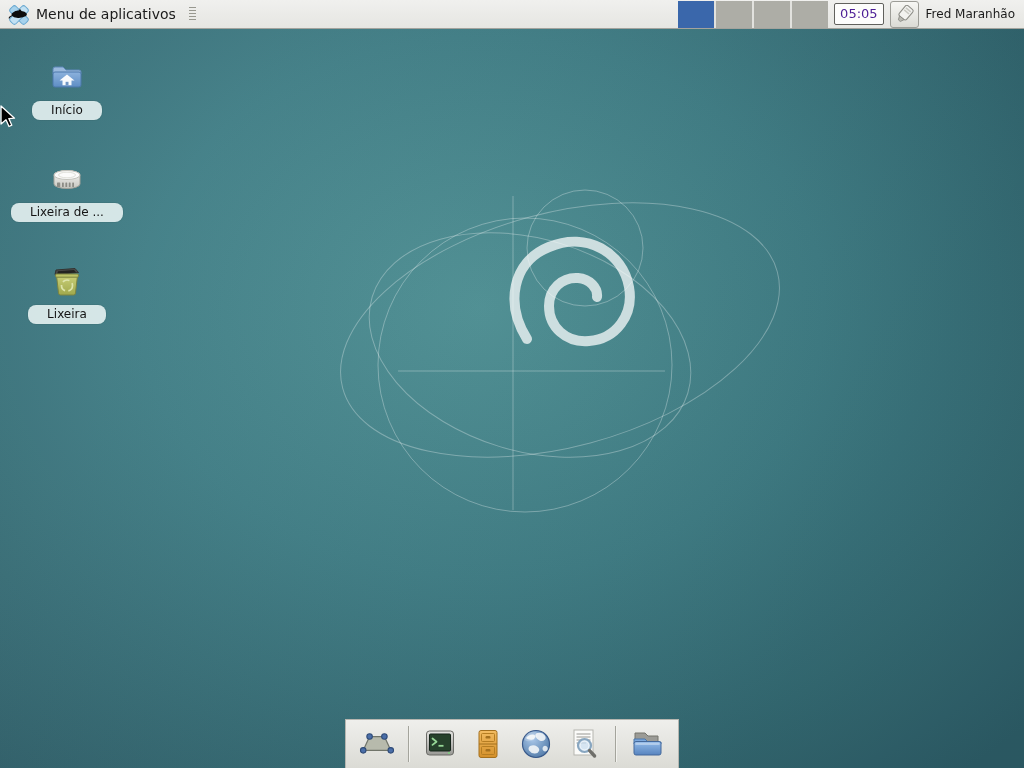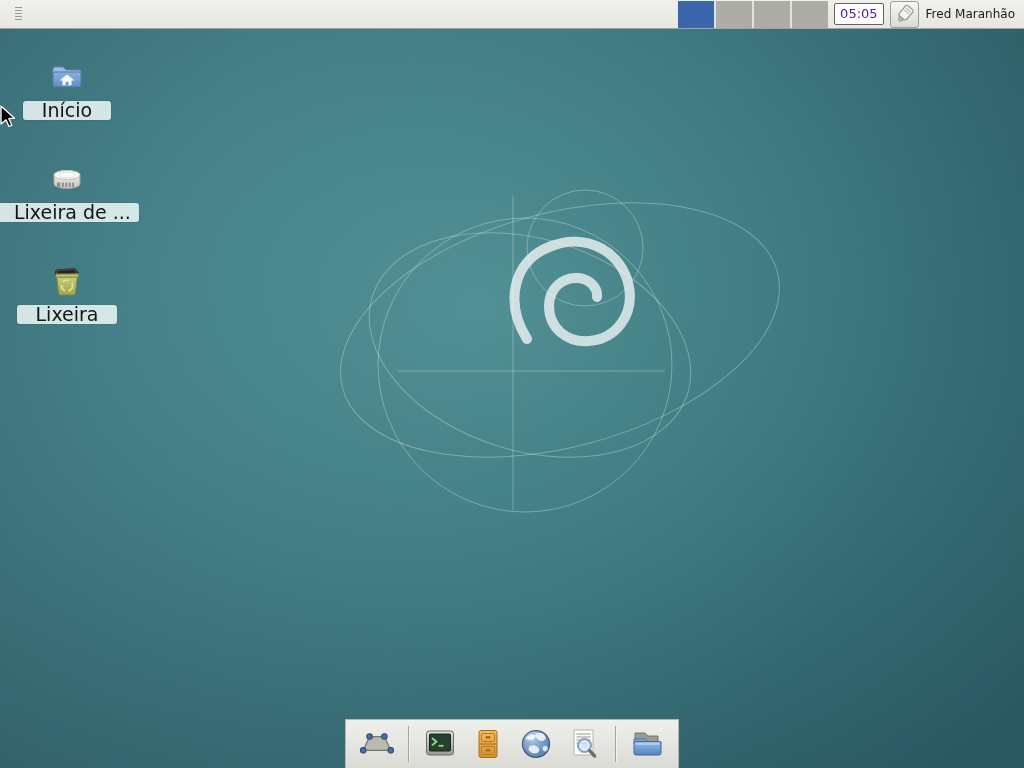--- a/index.html
+++ b/index.html
@@ -40,23 +40,23 @@
     background:linear-gradient(#f7f7f4,#dbdbd5);
     display:flex;align-items:center;justify-content:center;margin-right:7px;
   }
   .username{font-size:12px;margin-right:4px;white-space:nowrap;}
   
   .desktop-icon{
     position:absolute;left:8px;width:118px;
     display:flex;flex-direction:column;align-items:center;gap:6px;
   }
   .desktop-icon .di-label{
-    font-size:19px;color:#141414;line-height:16px;
+    font-size:12px;color:#141414;line-height:16px;
     background:rgba(226,239,239,0.92);
-    border-radius:3px;padding:1px 19px 2px;
+    border-radius:8px;padding:1px 19px 2px;
     box-shadow:0 0 0 1px rgba(40,70,70,0.12);
     white-space:nowrap;max-width:106px;overflow:hidden;
   }
   #di-home{top:59px;}
   #di-filesystem{top:161px;}
   #di-trash{top:263px;}
   
   .dock{
     position:absolute;bottom:0;left:50%;transform:translateX(-50%);
     height:49px;box-sizing:border-box;
@@ -115,20 +115,33 @@
       <line x1="398" y1="371" x2="665" y2="371"></line>
       <line x1="513" y1="196" x2="513" y2="510"></line>
     </g>
     <path d="M527,339 C505,304 512,262 549,247 C587,231 623,253 629,287
              C634,315 616,339 589,341 C566,343 549,327 549,306
              C549,289 562,277 578,278 C590,279 598,288 597,297" fill="none" stroke="rgba(255,255,255,0.72)" stroke-width="10" stroke-linecap="round"></path>
   </svg>
 </div>
 
 <div class="top-panel">
+  <div class="menu-button">
+    <svg width="22" height="22" viewBox="0 0 22 22">
+      <g transform="rotate(45 11 12)">
+          <rect x="0.5" y="8" width="21" height="8" rx="2.5" fill="#a6d2ec" stroke="#69a8d0"></rect>
+        </g>
+      <g transform="rotate(-45 11 12)">
+          <rect x="0.5" y="8" width="21" height="8" rx="2.5" fill="#c2e1f3" stroke="#69a8d0"></rect>
+        </g>
+      <path d="M3.5,12.5 Q3,10.5 5,9.6 Q7,7.6 10.5,7.6 L12,6.1 L13.5,7.9 Q17,8.3 18.5,10.3 Q19.5,11.9 18,13.1 Q15,15.1 10,14.9 Q5.5,14.7 3.5,12.5 Z" fill="#0d0d0d"></path>
+      <path d="M3.8,12.8 Q1.5,13.5 1,15.4" stroke="#0d0d0d" stroke-width="1.2" fill="none"></path>
+    </svg>
+    <span>Menu de aplicativos</span>
+  </div>
   <div class="grip"></div>
 
   <div class="panel-spacer"></div>
 
   <div class="pager">
     <div class="ws active"></div>
     <div class="ws"></div>
     <div class="ws"></div>
     <div class="ws"></div>
   </div>

